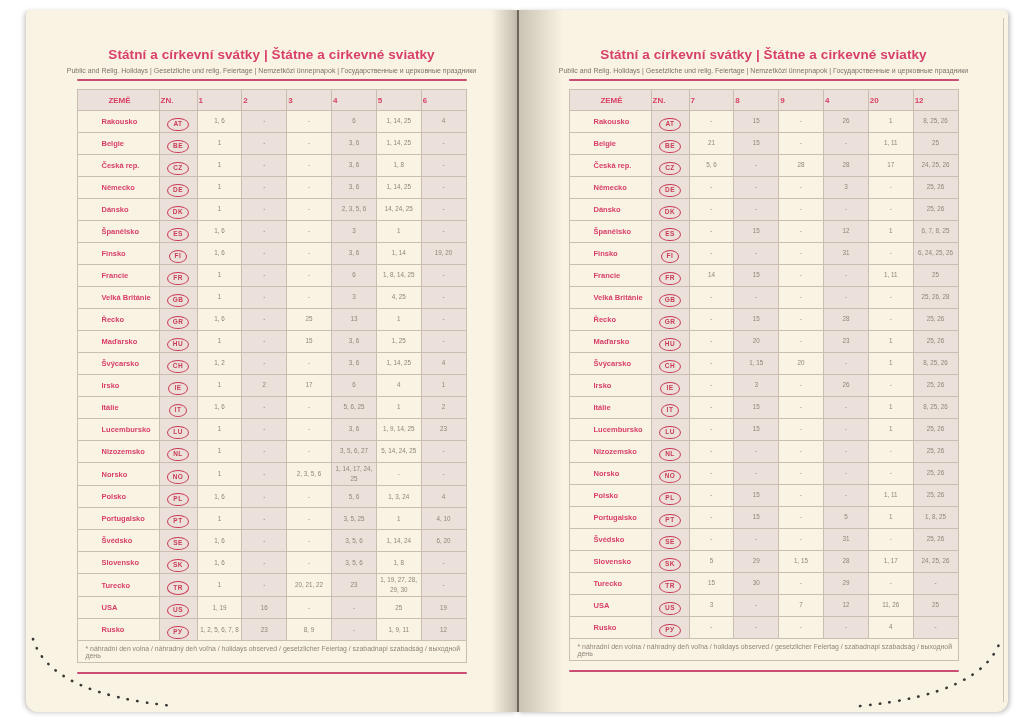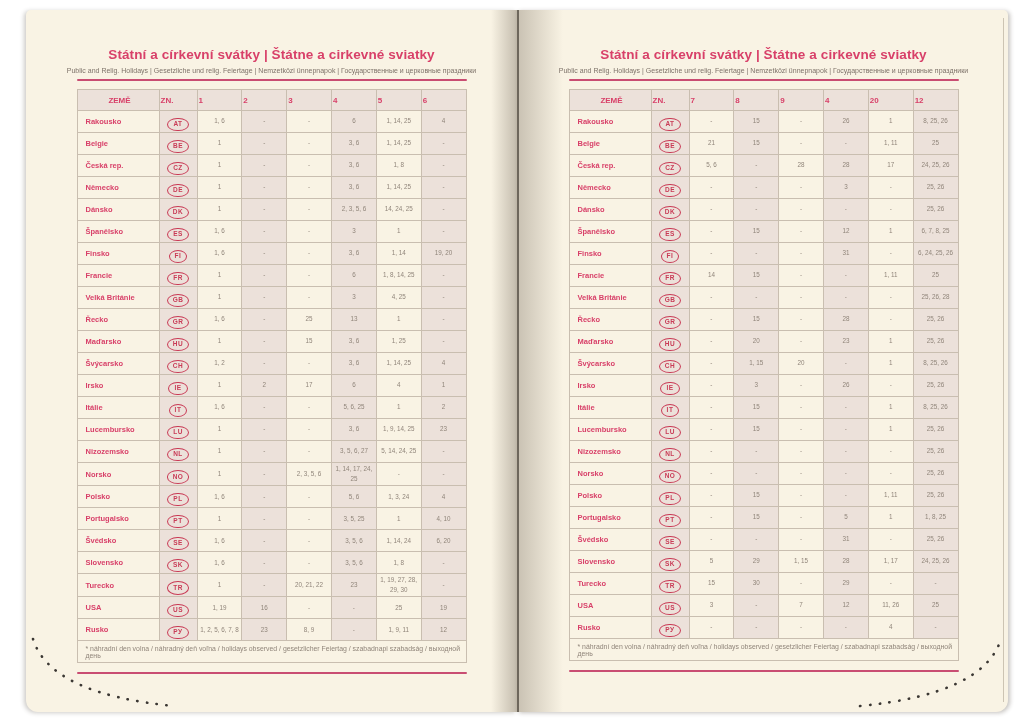--- a/index.html
+++ b/index.html
@@ -31,21 +31,21 @@
     background:rgba(150,140,120,.45);pointer-events:none;}
   .title{margin:37px 6px 0;text-align:center;font-size:13.5px;font-weight:bold;color:var(--accent-pink);letter-spacing:.1px;}
   .subtitle{margin:5px 4px 0;text-align:center;font-size:7px;color:var(--subtitle-text);}
   .rule{width:390px;height:2px;margin:5px auto 0;background:var(--rule-pink);border-radius:1px;}
   .rule.bottom{margin-top:9px;}
   table{width:390px;margin:8px auto 0;border-collapse:collapse;table-layout:fixed;}
   th,td{border:1px solid var(--grid-line);overflow:hidden;}
   thead th{height:21px;background:var(--cell-tint);color:var(--accent-pink);font-size:8px;font-weight:bold;text-align:left;}
   thead th.c-country{text-align:center;padding-left:4px;}
   td{height:19px;background:var(--page-cream);}
-  td.country{padding-left:8px;font-size:7.5px;font-weight:bold;color:var(--accent-pink);white-space:nowrap;}
+  td.country{padding-left:24px;font-size:7.5px;font-weight:bold;color:var(--accent-pink);white-space:nowrap;}
   td.code{text-align:center;background:var(--cell-tint);}
   td.val{text-align:center;font-size:6.3px;color:var(--muted-text);padding:1px 2px;line-height:1.6;}
   td.val.tint{background:var(--cell-tint);}
   td.footnote{height:22px;font-size:6.9px;color:var(--muted-text);padding-left:8px;background:var(--page-cream);}
   .badge{display:inline-block;border:1.2px solid var(--badge-red);border-radius:50%;color:var(--badge-red);
     font-size:6.5px;font-weight:bold;padding:2.5px 5px;line-height:1;letter-spacing:.5px;background:transparent;}
   .stitch{position:absolute;bottom:0;}
   .stitch-left{left:2px;}
   .stitch-right{right:2px;}
 </style>

